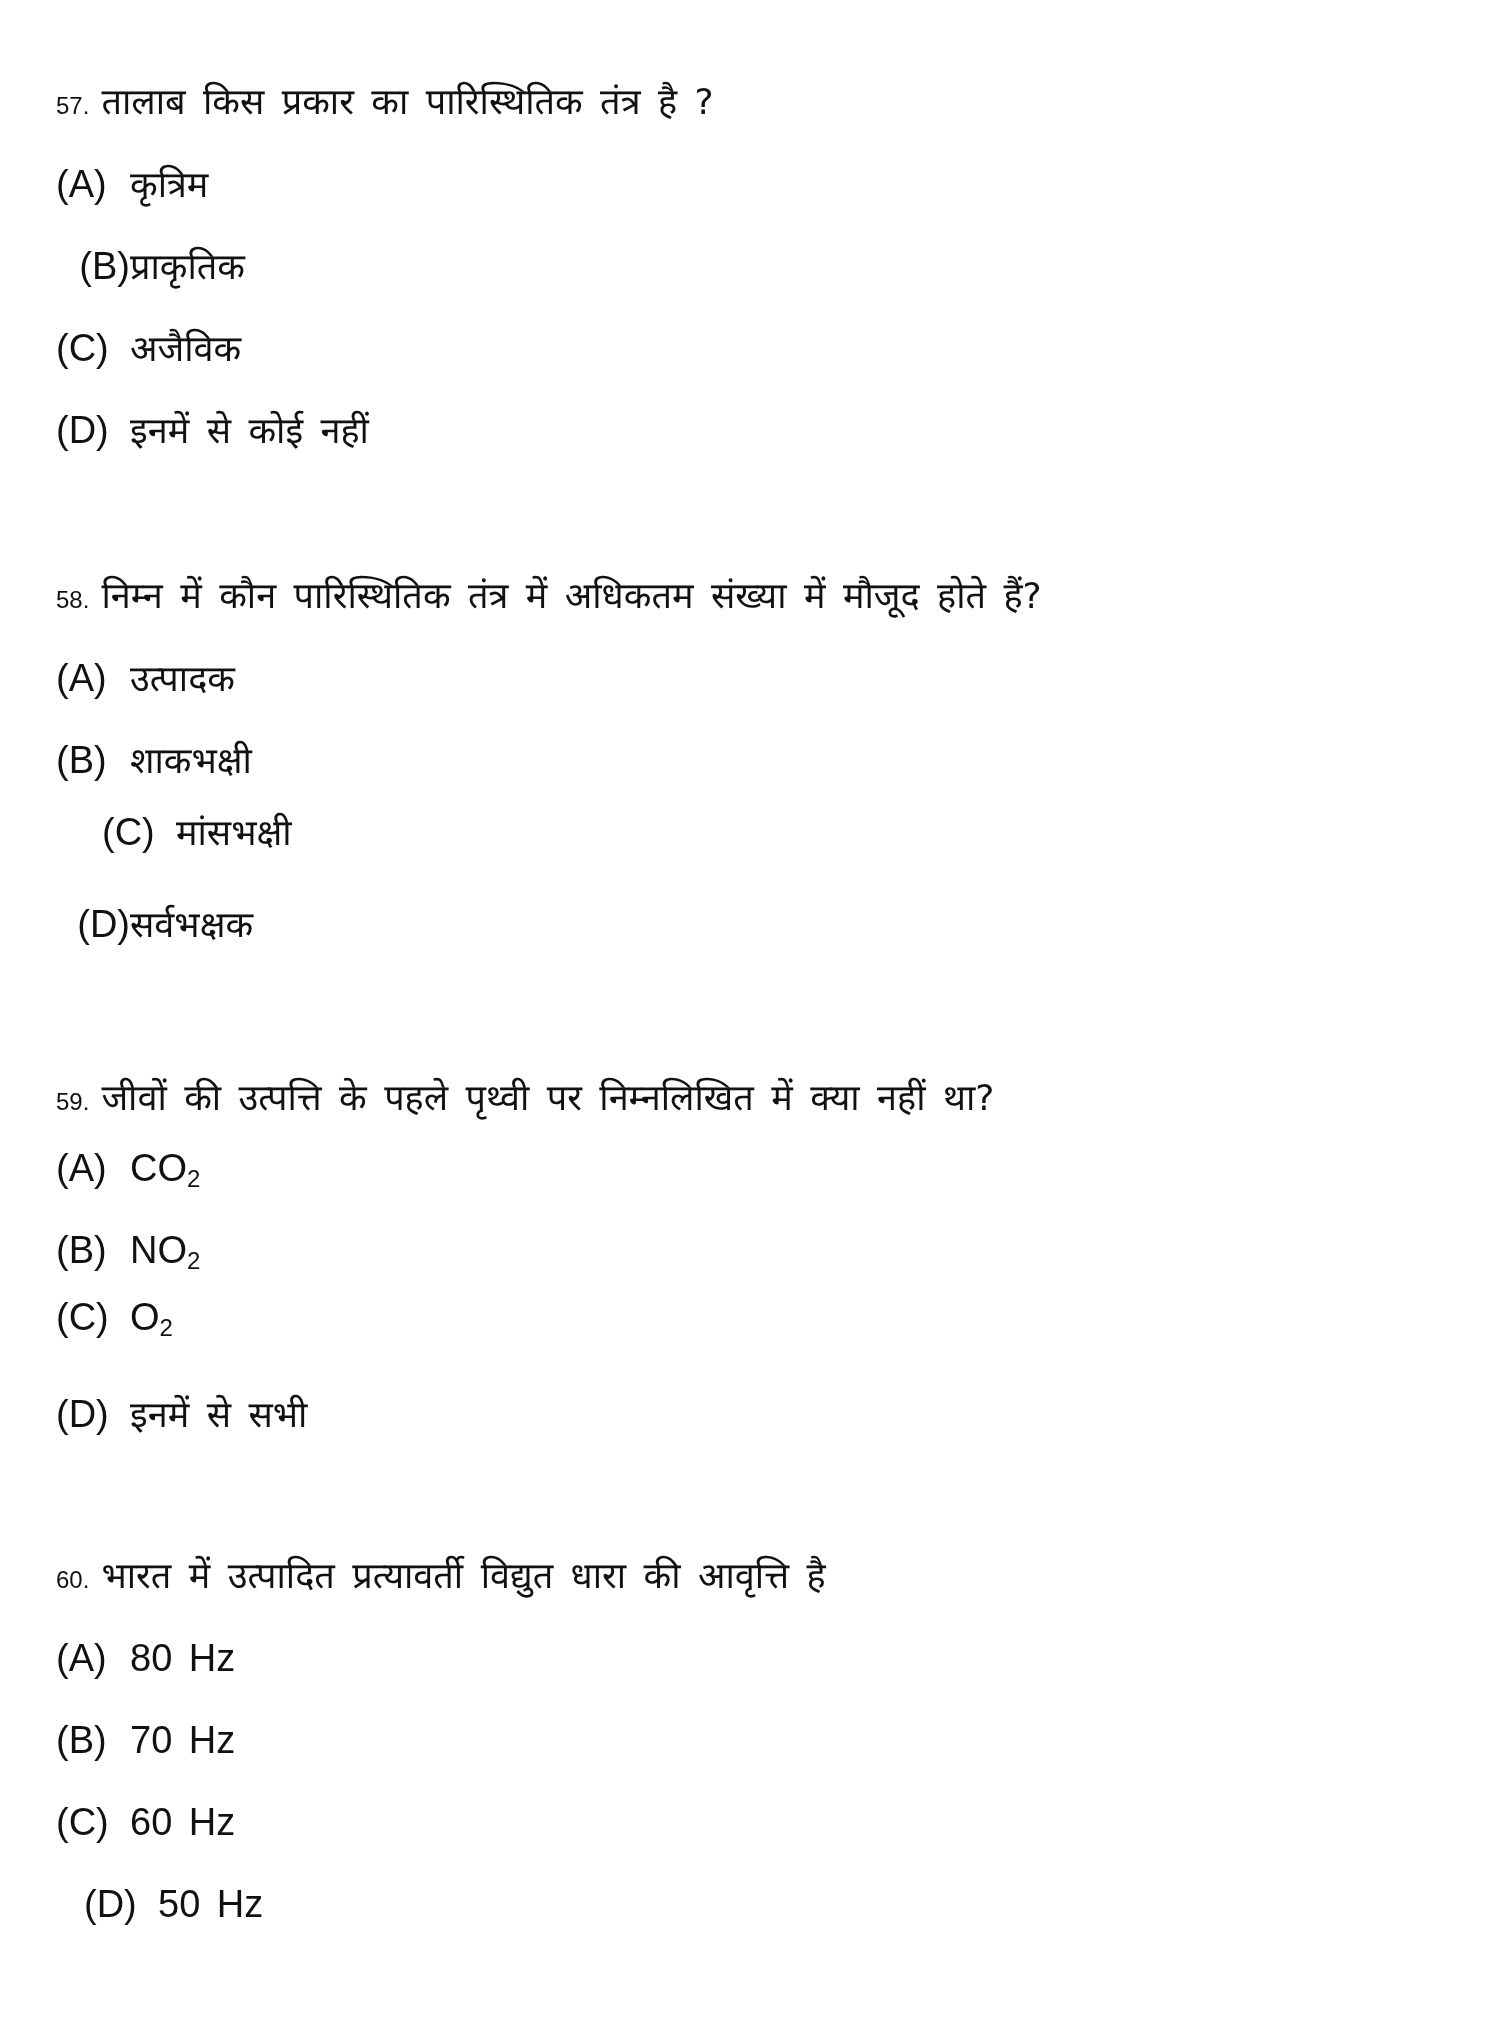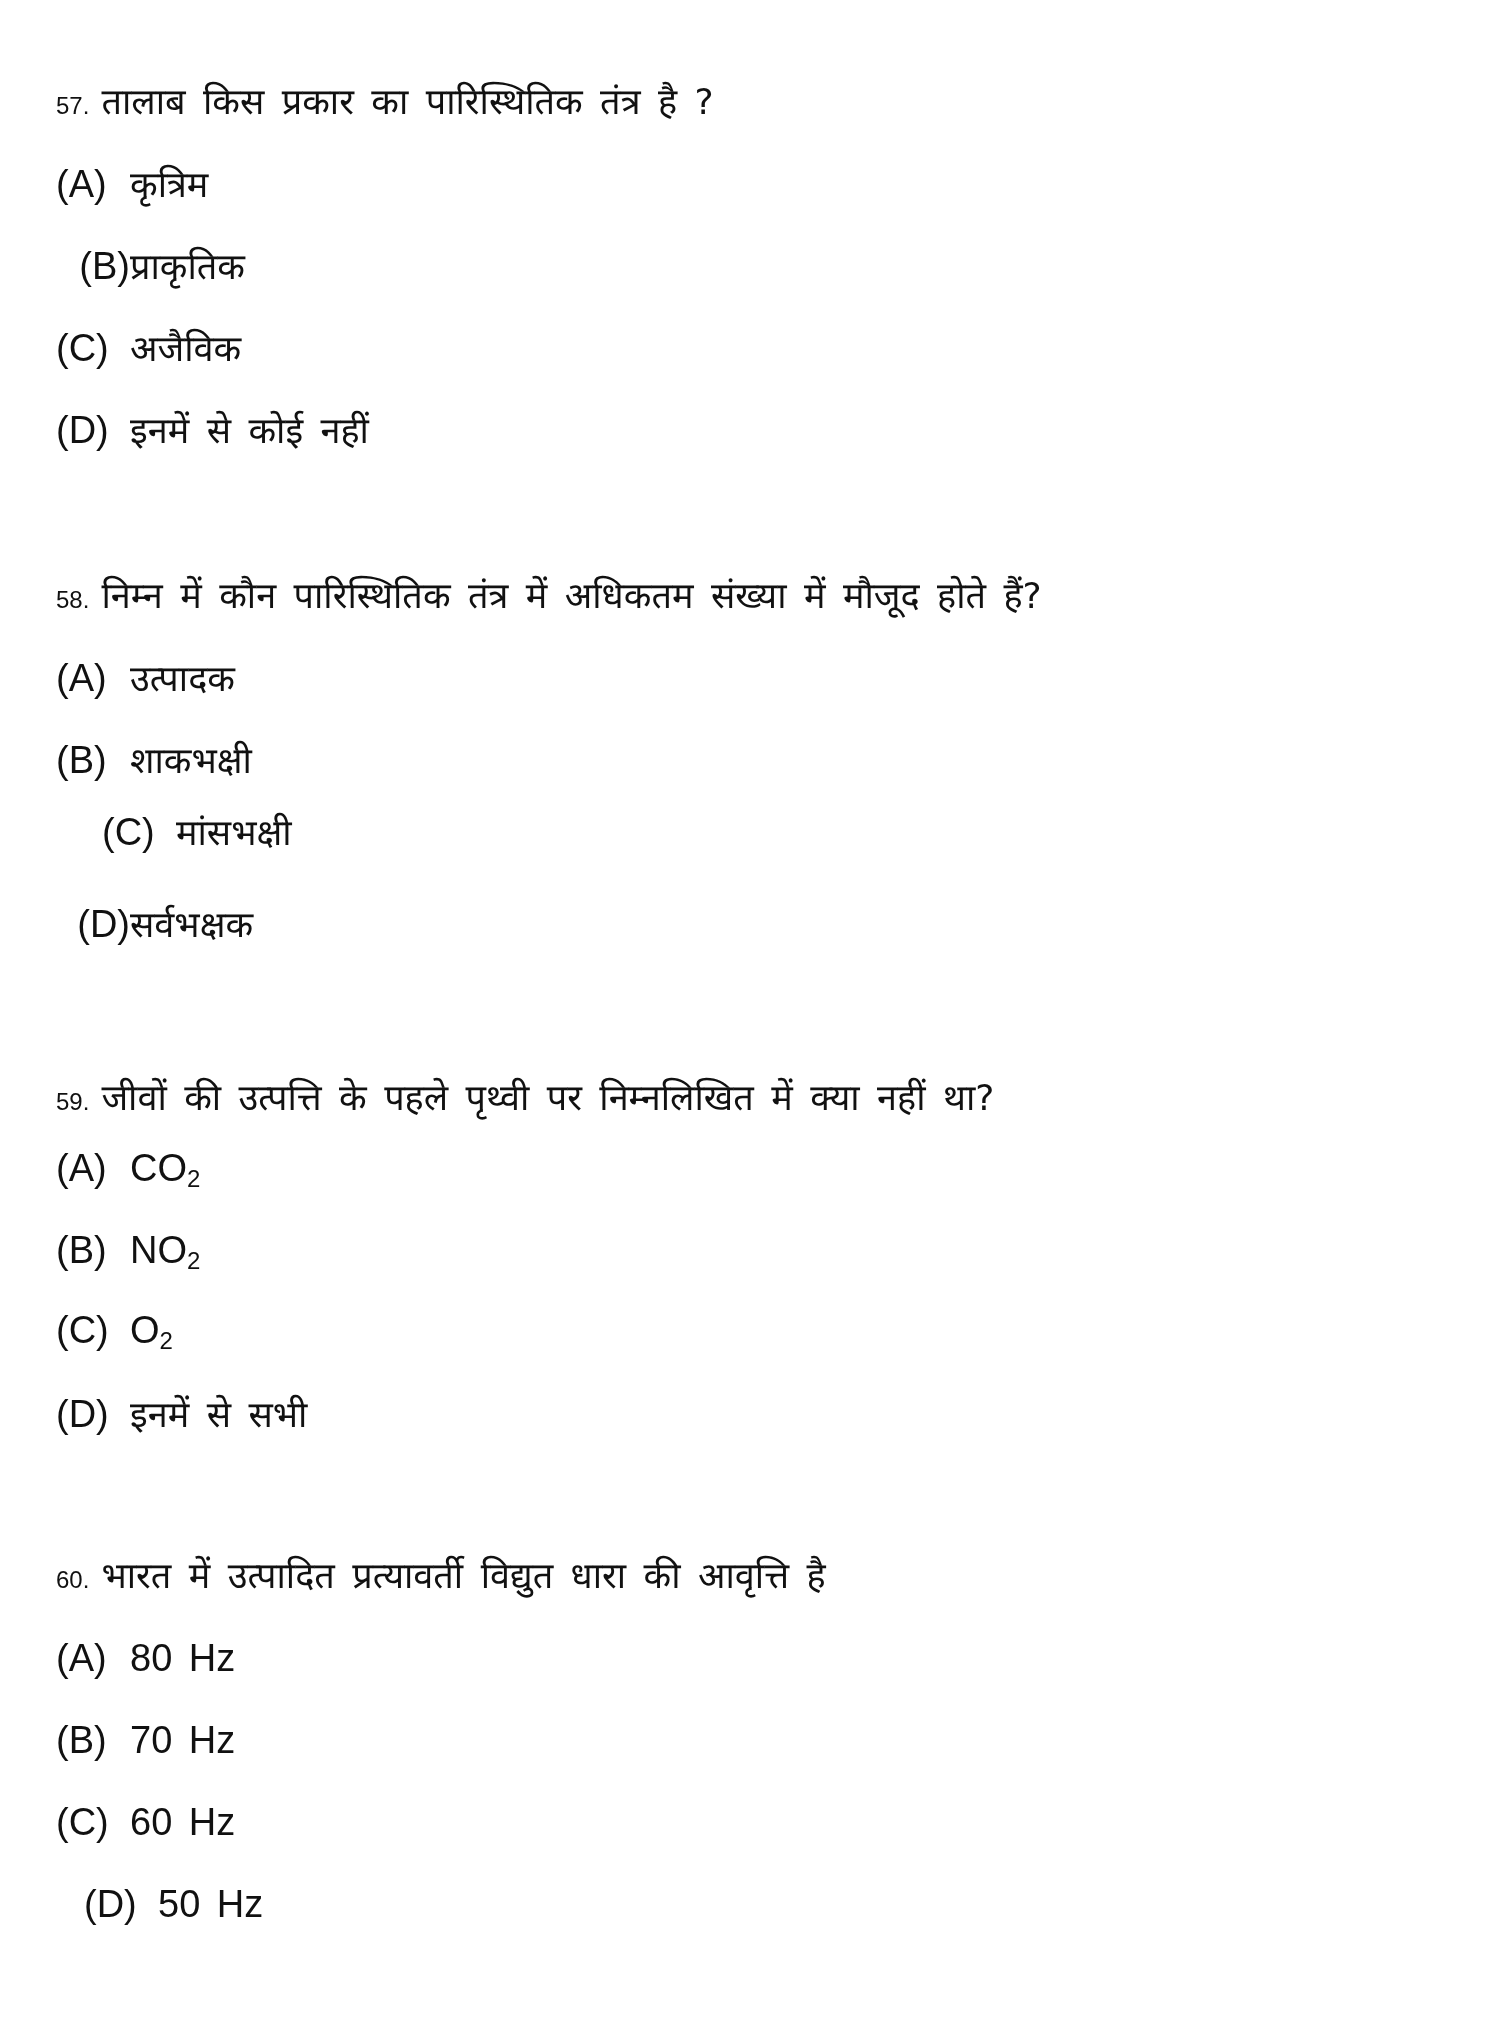--- a/index.html
+++ b/index.html
@@ -96,21 +96,21 @@
 <div class="question" style="top:1064px;">
   <div class="line" style="top:12px;text-align:right;">
     <span class="q-num">59.</span><span>जीवों की उत्पत्ति के पहले पृथ्वी पर निम्नलिखित में क्या नहीं था?</span>
   </div>
   <div class="line" style="top:82px;">
     <span class="opt-label">(A)</span><span class="opt-text latin"><span>CO</span><sub>2</sub></span>
   </div>
   <div class="line" style="top:164px;">
     <span class="opt-label">(B)</span><span class="opt-text latin"><span>NO</span><sub>2</sub></span>
   </div>
-  <div class="line" style="top:244px;">
+  <div class="line" style="top:231px;">
     <span class="opt-label">(C)</span><span class="opt-text latin"><span>O</span><sub>2</sub></span>
   </div>
   <div class="line" style="top:328px;">
     <span class="opt-label">(D)</span><span class="opt-text">इनमें से सभी</span>
   </div>
 </div>
 
 <div class="question" style="top:1554px;">
   <div class="line" style="top:0px;">
     <span class="q-num">60.</span><span>भारत में उत्पादित प्रत्यावर्ती विद्युत धारा की आवृत्ति है</span>

